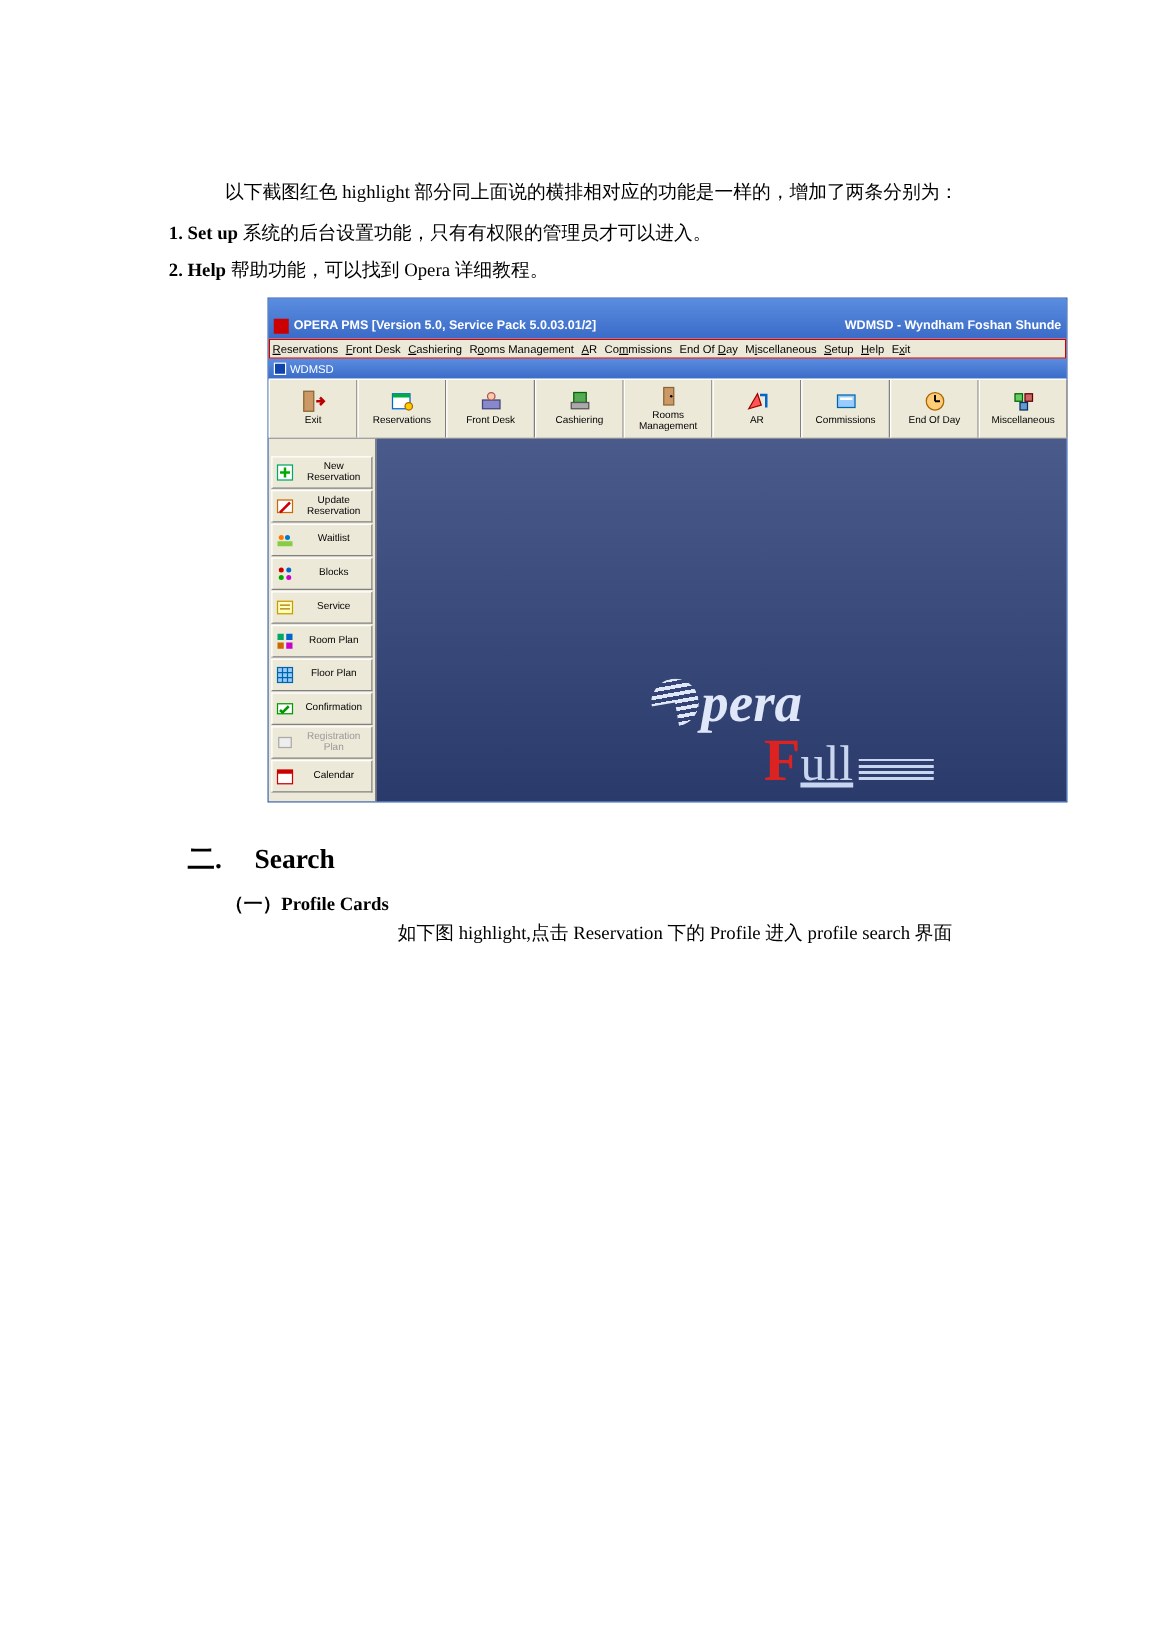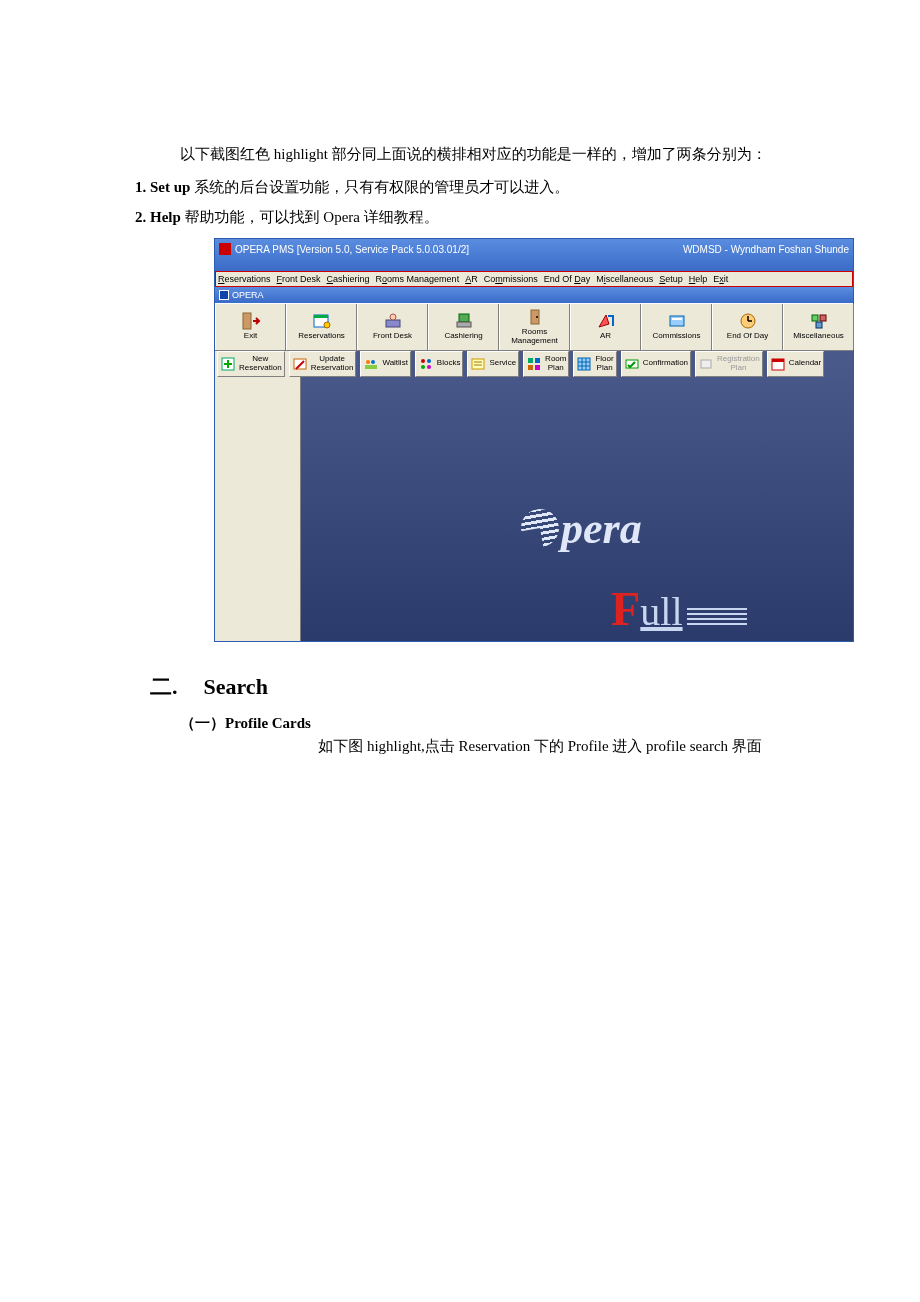--- a/index.html
+++ b/index.html
@@ -35,24 +35,24 @@
     border: 1px solid #2a5db0;
     background: #fff;
     font-family: "MS Sans Serif", Tahoma, sans-serif;
     font-size: 9px;
   }
   .titlebar {
     background: linear-gradient(#5a8de0, #3a6bc8);
     color: #fff;
     height: 18px;
     display: flex;
-    align-items: flex-end;
+    align-items: flex-start;
     padding: 16px 4px;
     font-size: 10px;
-    font-weight: normal;
+    font-weight: bold;
   }
   .titlebar .icon-app {
     width: 12px; height: 12px; margin-right: 4px;
     background: #c00;
     display: inline-block;
   }
   .menubar {
     background: #ece9d8;
     border: 1px solid #c00;
     height: 16px;
@@ -103,23 +103,23 @@
   .tb-icon { width: 20px; height: 18px; display:flex; align-items:center; justify-content:center; }
   .workspace {
     display: flex;
     height: 290px;
     background: linear-gradient(#4a5a8a, #2a3a6a);
   }
   .sidebar {
     width: 86px;
     background: #ece9d8;
     display: flex;
-    flex-direction: row;
+    flex-direction: column;
     border-right: 1px solid #808080;
-    padding-top: 0;
+    padding-top: 14px;
   }
   .side-btn {
     height: 26px;
     border-top: 1px solid #fff;
     border-left: 1px solid #fff;
     border-bottom: 1px solid #808080;
     border-right: 1px solid #808080;
     margin: 0 2px 1px 2px;
     display: flex;
     align-items: center;
@@ -135,21 +135,21 @@
     display:flex; align-items:center; justify-content:center;
   }
   .side-btn .sb-label { flex:1; text-align:center; line-height:1.05; }
   .canvas {
     flex: 1;
     position: relative;
     overflow: hidden;
   }
   .logo-opera {
     position: absolute;
-    left: 220px; top: 152px;
+    left: 220px; top: 186px;
     font-family: Georgia, serif;
     color: #dfe7f8;
     font-size: 44px;
     font-style: italic;
     font-weight: bold;
     display: flex;
     align-items: center;
   }
   .logo-opera .swirl {
     display:inline-block;
@@ -234,21 +234,21 @@
       <span>Co<u>m</u>missions</span>
       <span>End Of <u>D</u>ay</span>
       <span>M<u>i</u>scellaneous</span>
       <span><u>S</u>etup</span>
       <span><u>H</u>elp</span>
       <span>E<u>x</u>it</span>
     </div>
 
     <div class="mdi-bar">
       <span class="mdi-icon"></span>
-      <span>OPERA</span>
+      <span>WDMSD</span>
     </div>
 
     <div class="toolbar">
       <div class="tool-btn">
         <span class="tb-icon">
           <svg width="20" height="18" viewBox="0 0 20 18">
               <rect x="2" y="1" width="8" height="16" fill="#c96" stroke="#863"></rect>
               <path d="M12 9 h6 M15 6 l3 3 -3 3" stroke="#b00" stroke-width="2" fill="none"></path>
             </svg>
         </span>

